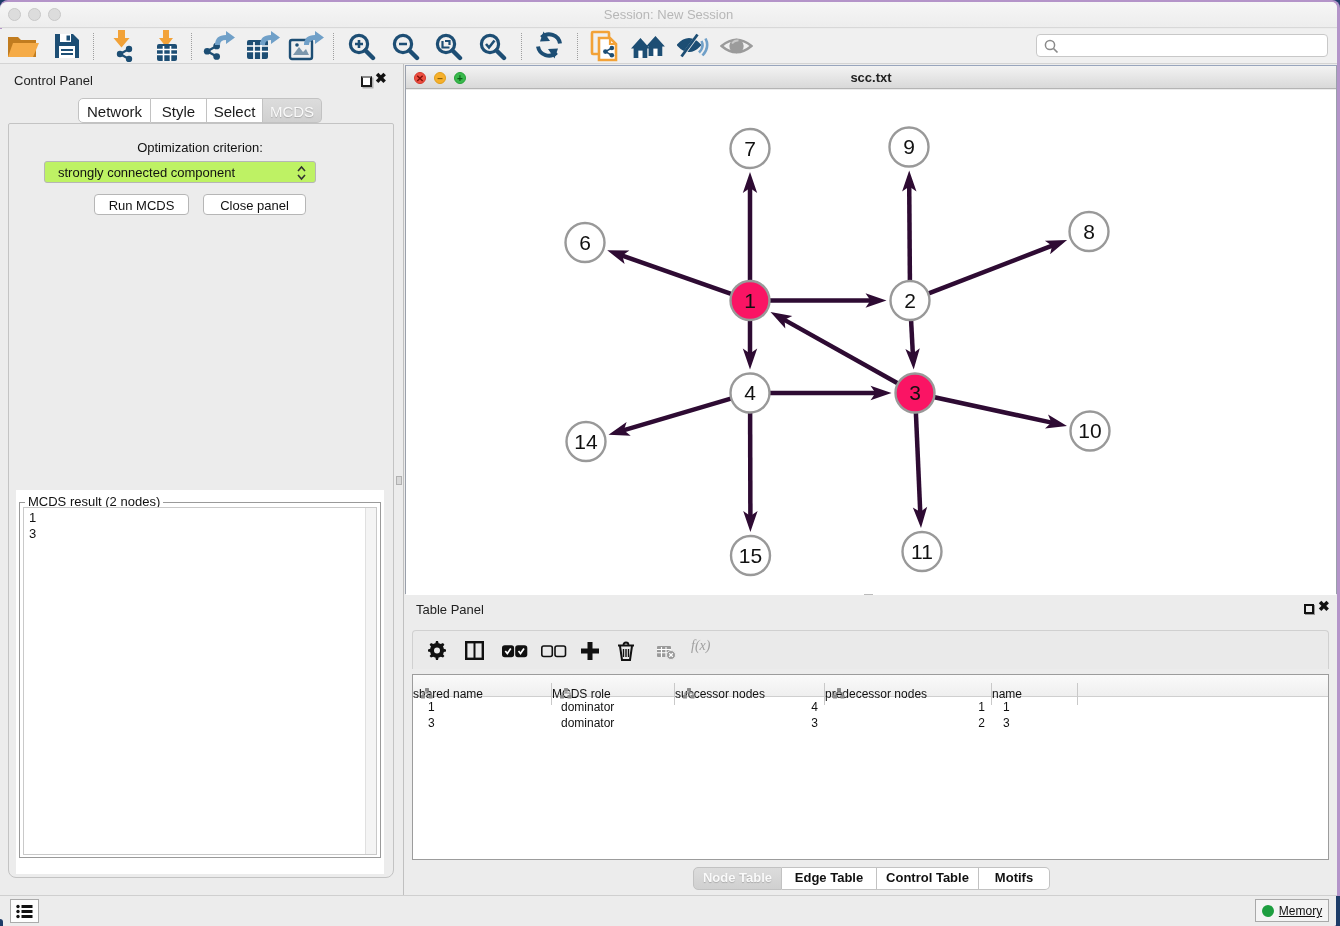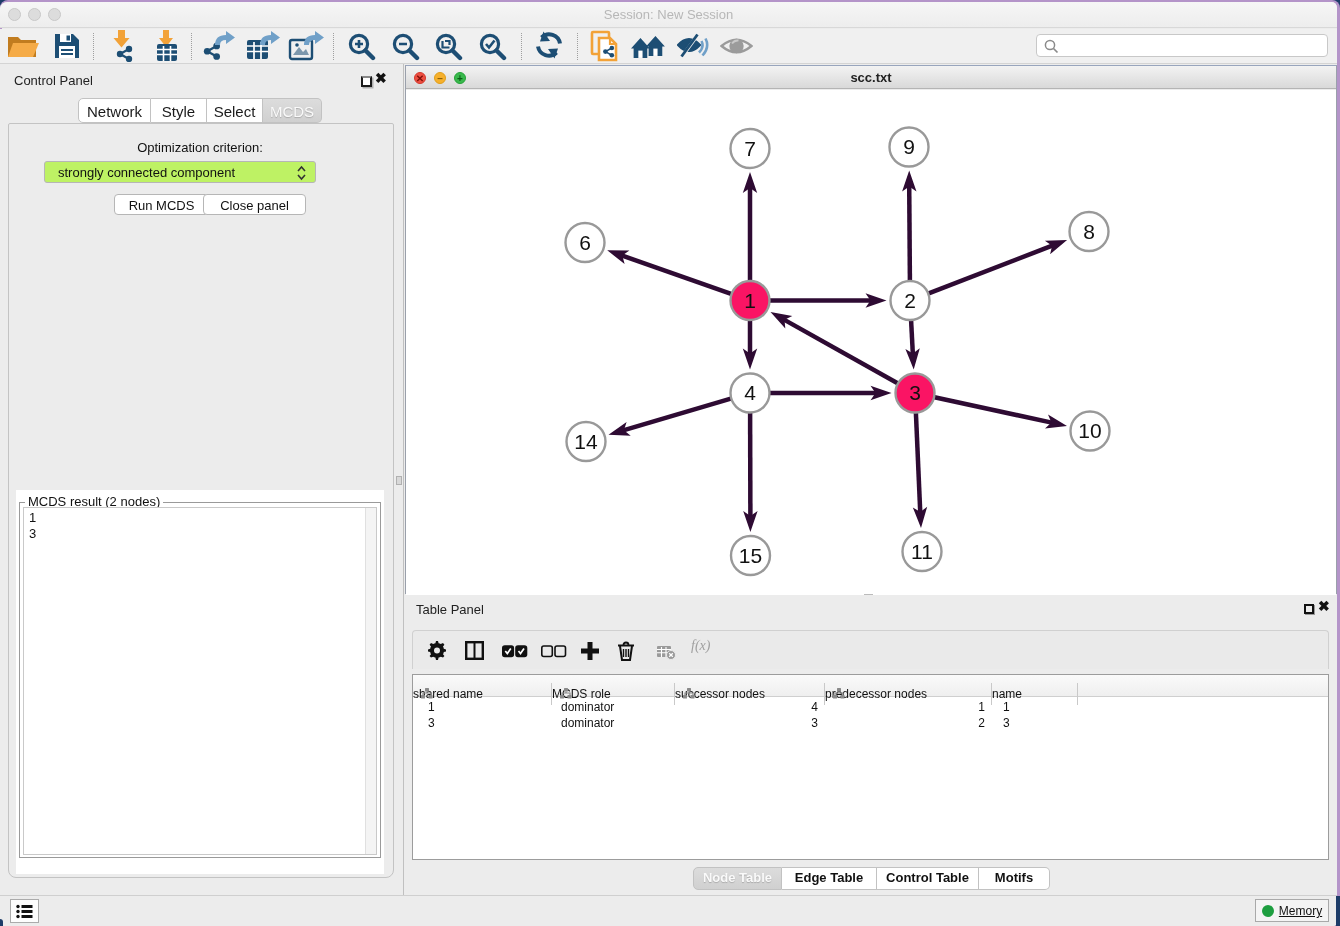--- a/index.html
+++ b/index.html
@@ -237,21 +237,21 @@
     <div class="tab" style="width:56px">Select</div>
     <div class="tab last sel" style="width:59px">MCDS</div>
   </div>
   <div id="opt-label">Optimization criterion:</div>
   <div id="opt-select">strongly connected component
     <svg width="11" height="16" viewBox="0 0 11 16">
         <path d="M2 6 L5.5 2 L9 6" fill="none" stroke="#333" stroke-width="1.6"></path>
         <path d="M2 10 L5.5 14 L9 10" fill="none" stroke="#333" stroke-width="1.6"></path>
       </svg>
   </div>
-  <div class="btn" style="left:94px; top:192px; width:95px;margin-left:20px;">Run MCDS</div>
+  <div class="btn" style="left:94px; top:192px; width:95px;">Run MCDS</div>
   <div class="btn" style="left:203px; top:192px; width:103px;">Close panel</div>
   <div id="mcds-white">
     <div id="mcds-group">
       <div id="mcds-group-label">MCDS result (2 nodes)</div>
       <div id="mcds-inner">
         <div id="mcds-scroll"></div>
         <div id="mcds-text">1<br>3</div>
       </div>
     </div>
   </div>

